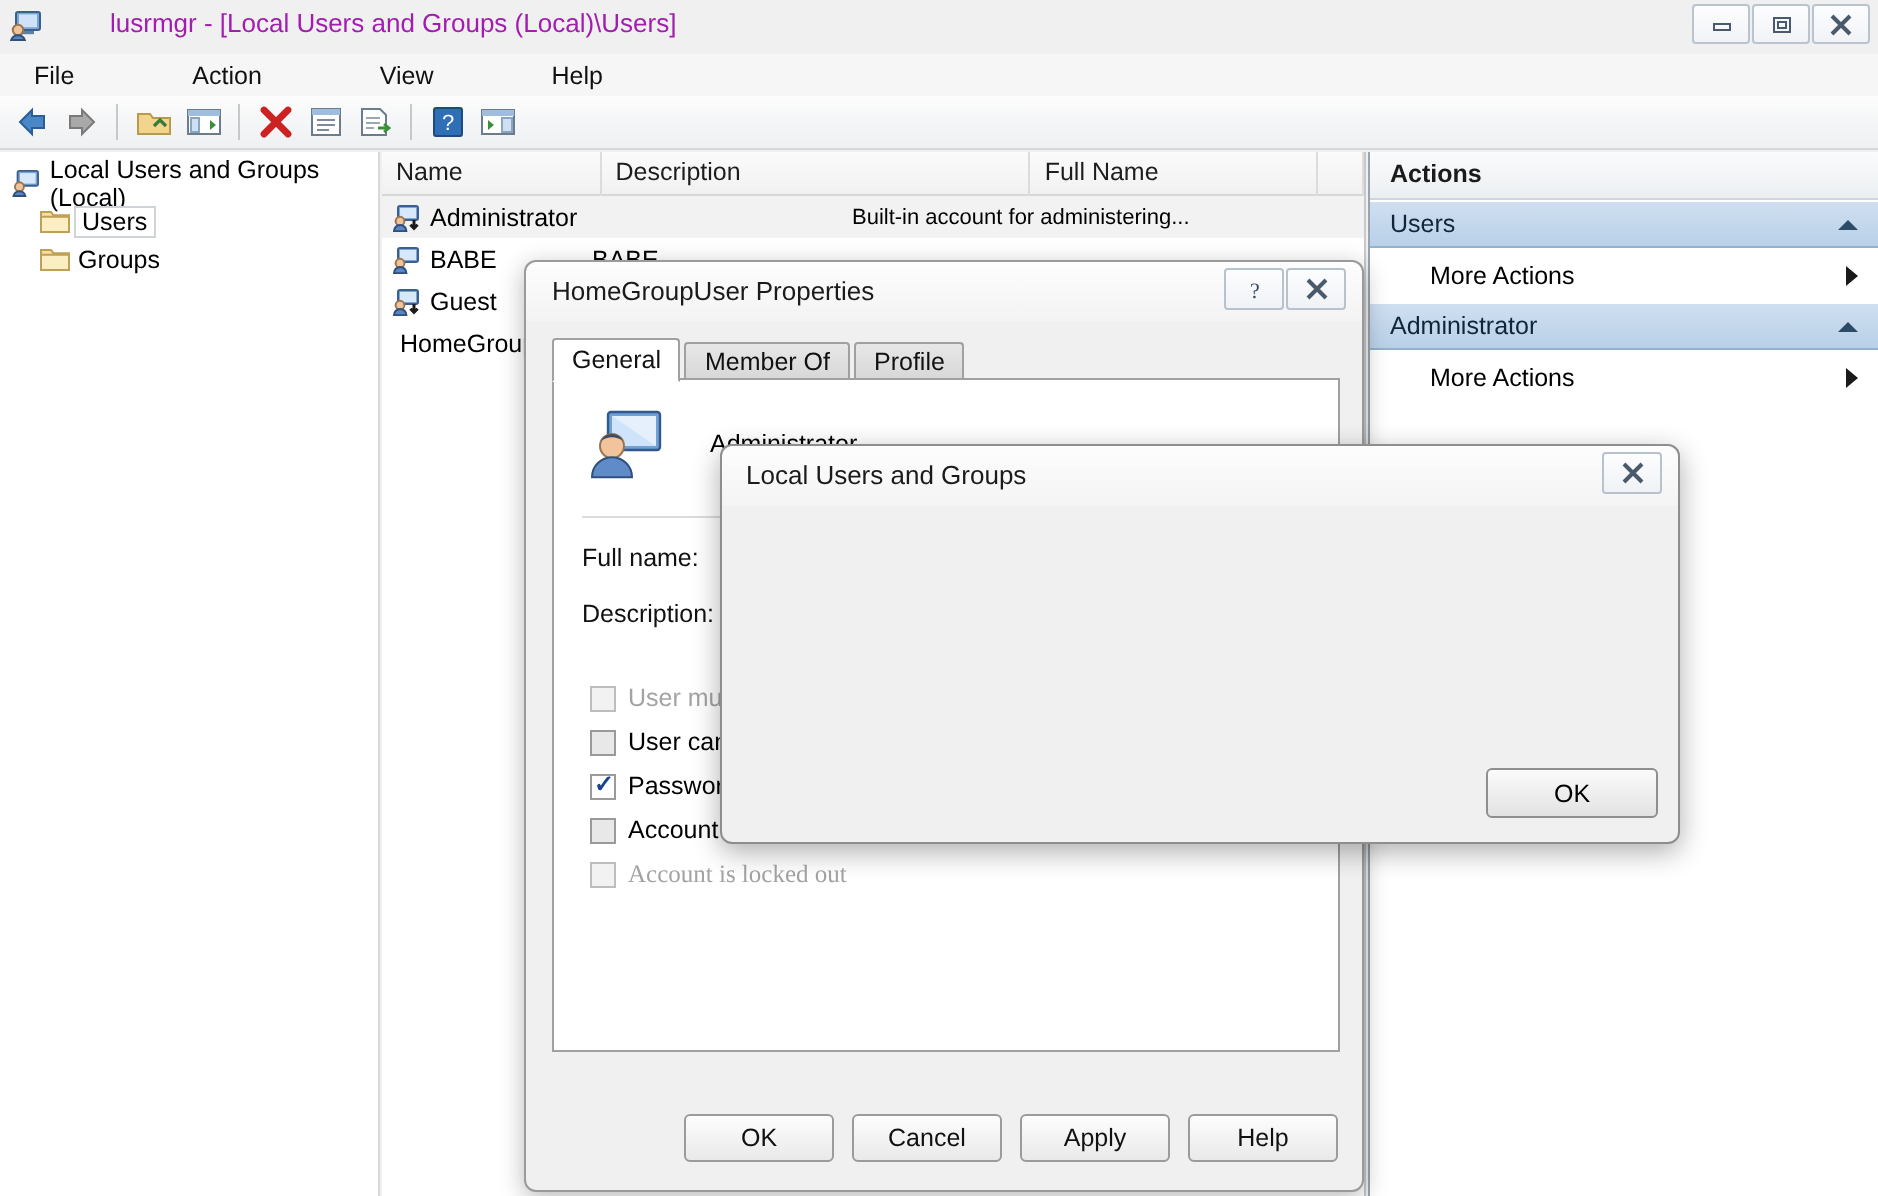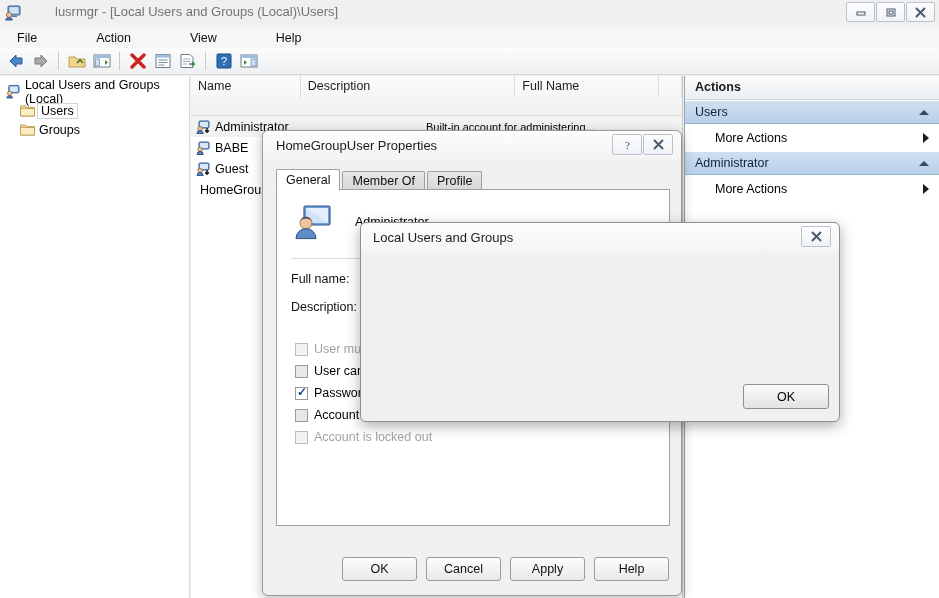--- a/index.html
+++ b/index.html
@@ -32,21 +32,21 @@
   }
   .titlebar {
     position: absolute; left: 0; top: 0; width: 939px; height: 27px;
     background: rgba(255,255,255,0.0);
   }
   .title-icon {
     position: absolute; left: 5px; top: 4px; width: 17px; height: 17px;
   }
   .title-text {
     position: absolute; left: 27px; top: 4px;
-    font-size: 13px; color: #737373; white-space: nowrap; padding-left: 28px;
+    font-size: 13px; color: #a21caf; white-space: nowrap; padding-left: 28px;
   }
   .wincontrols { position: absolute; right: 4px; top: 2px; display: flex; }
   .wc {
     width: 29px; height: 20px; margin-left: 1px;
     border: 1px solid #b9c4cf; border-radius: 2px;
     background: linear-gradient(#fdfdfe,#f0f3f7);
     display: flex; align-items: center; justify-content: center;
     color: #3a4a5c; font-size: 11px;
   }
   .wc.close { font-size: 12px; }
@@ -83,21 +83,21 @@
   .tree-row.child { padding-left: 16px; }
   .tree-row.selected .tlabel {
     background: #ffffff; border: 1px solid #cfd4d8; padding: 0 3px; margin-left: 2px;
   }
 
   .list-pane {
     position: absolute; left: 191px; top: 76px; width: 492px; height: 522px;
     background: #fff; border-right: 1px solid #c8c8c8;
   }
   .list-header {
-    display: flex; height: 40px;
+    display: flex; height: 22px;
     background: linear-gradient(#fbfbfb,#f1f1f1);
     border-bottom: 1px solid #d7d7d7;
   }
   .lh-cell {
     font-size: 12.5px; color: #1d1d1d; padding: 3px 0 0 7px;
     border-right: 1px solid #dcdcdc; height: 22px;
   }
   .list-row { display: flex; align-items: center; height: 21px; padding-left: 5px; }
   .list-row.selected { background: #f2f2f2; }
   .lr-name { width: 100px; display: flex; align-items: center; gap: 4px; font-size: 12.5px; }
@@ -506,21 +506,21 @@
           <span>User cannot change password</span>
         </div>
         <div class="chk-row" style="left:18px; top:196px;">
           <span class="chk checked"></span>
           <span>Password never expires</span>
         </div>
         <div class="chk-row" style="left:18px; top:218px;">
           <span class="chk gray"></span>
           <span>Account is disabled</span>
         </div>
-        <div class="chk-row dim" style="left:18px; top:240px;">
+        <div class="chk-row dim" style="left:18px; top:240px;font-family:Liberation Serif, serif;">
           <span class="chk disabled"></span>
           <span>Account is locked out</span>
         </div>
       </div>
 
       <div class="props-buttons">
         <div class="btn">OK</div>
         <div class="btn">Cancel</div>
         <div class="btn">Apply</div>
         <div class="btn">Help</div>

